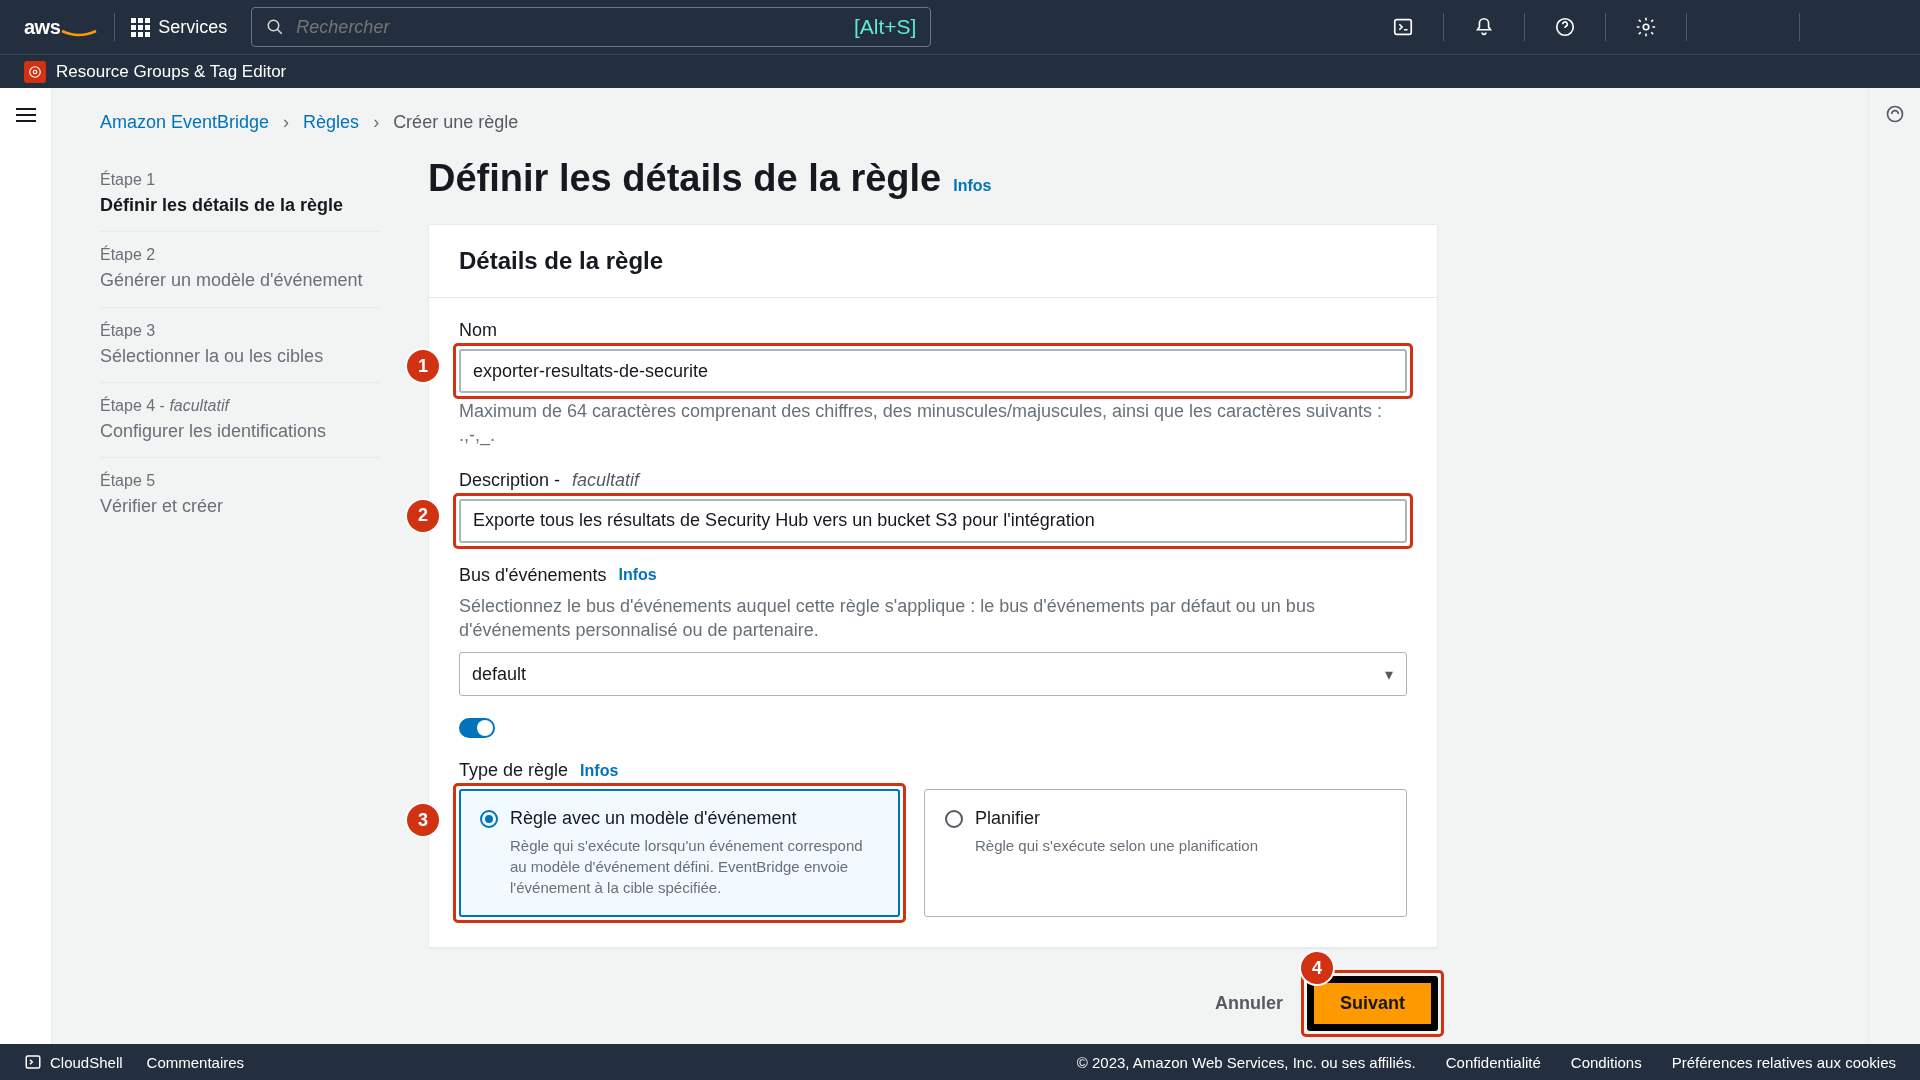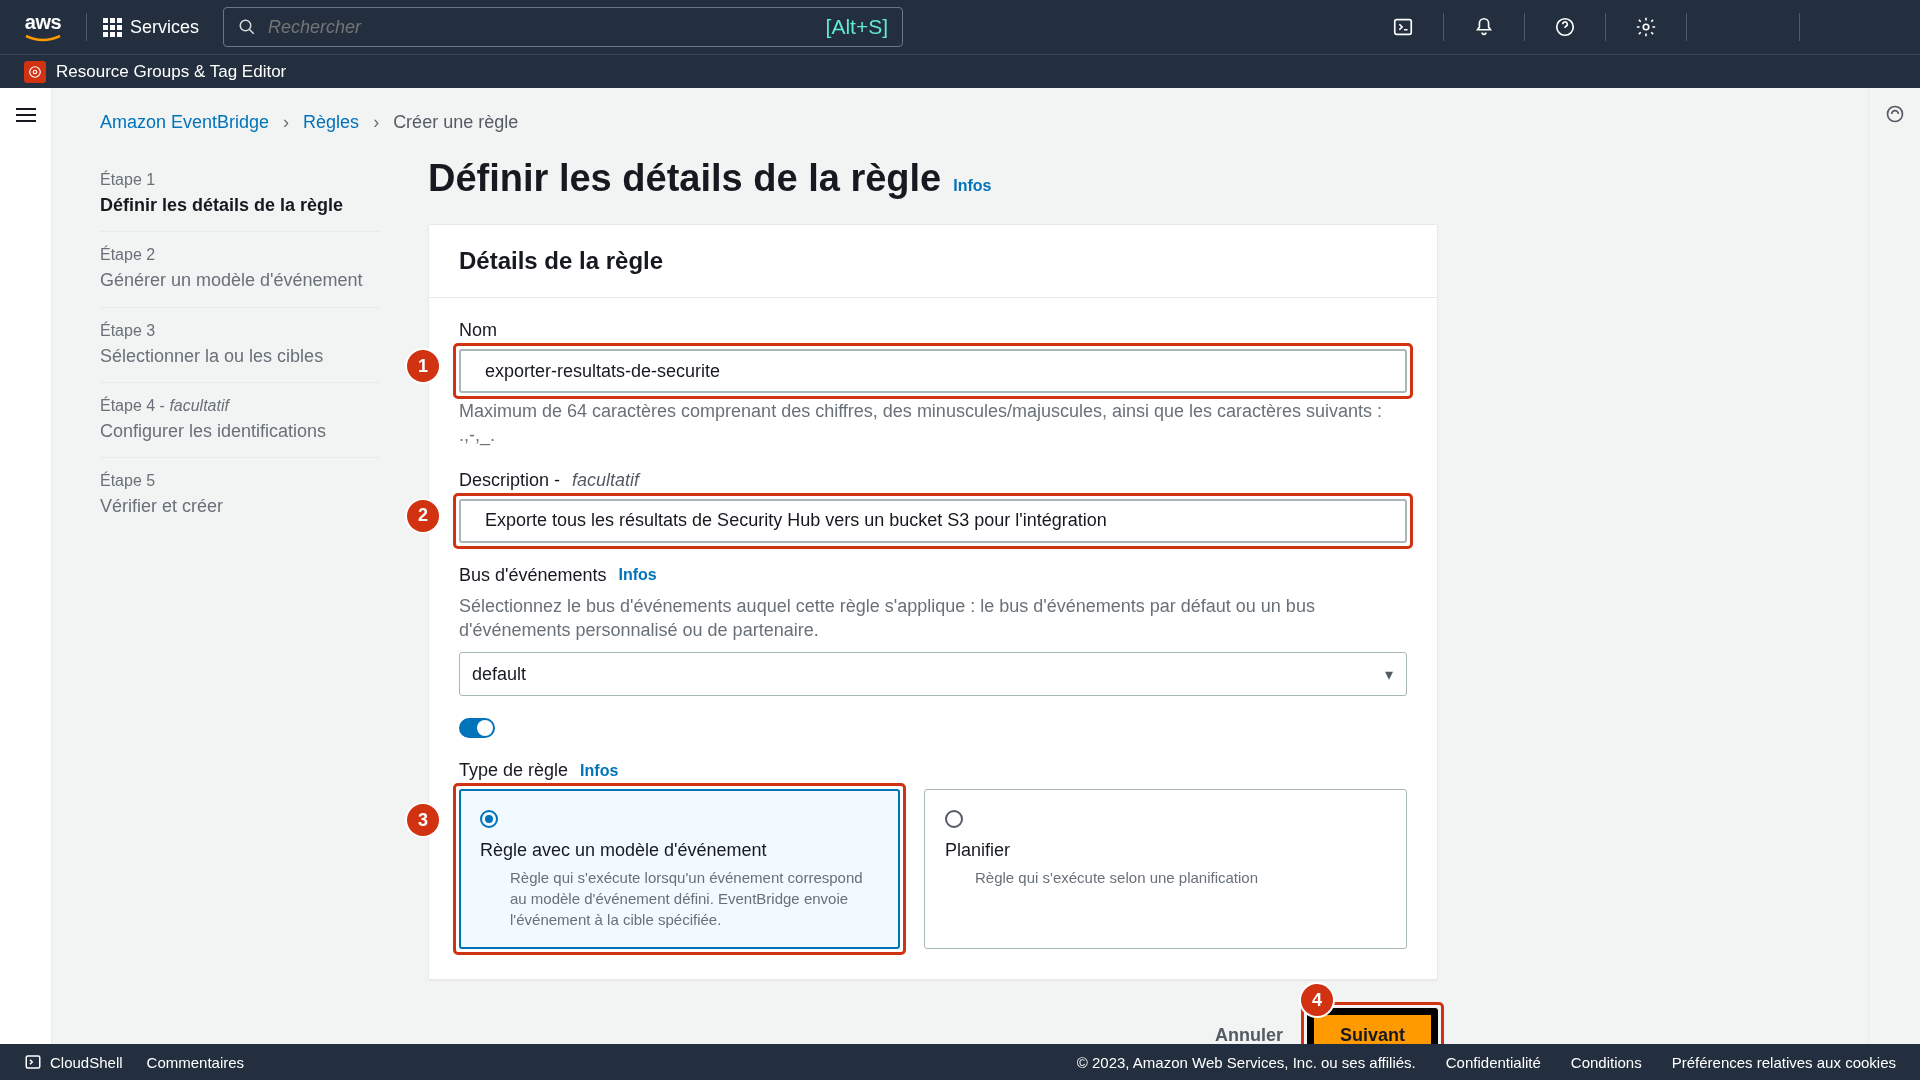--- a/index.html
+++ b/index.html
@@ -55,34 +55,34 @@
 
 .card { background: #fff; border: 1px solid #e9e9e9; border-radius: 2px; box-shadow: 0 1px 1px rgba(0,0,0,0.05); }
 .card-header { padding: 22px 30px; border-bottom: 1px solid #e9e9e9; }
 .card-header h2 { font-size: 24px; font-weight: 700; color: #16191f; }
 .card-body { padding: 22px 30px 30px; }
 
 .field { margin-bottom: 22px; position: relative; }
 .field-label { font-size: 18px; color: #16191f; margin-bottom: 8px; display: flex; align-items: center; gap: 12px; }
 .field-label .optional { font-style: italic; color: #545b64; }
 .field-help { font-size: 18px; color: #687078; margin-top: 6px; line-height: 1.35; }
-.text-input { width: 100%; height: 44px; border: 2px solid #aab7b8; border-radius: 3px; padding: 0 24px; font-size: 18px; color: #16191f; outline: none; }
+.text-input { width: 100%; height: 44px; border: 2px solid #aab7b8; border-radius: 3px; padding: 0 12px; font-size: 18px; color: #16191f; outline: none; }
 .select-wrap { position: relative; }
 .select-wrap select { width: 100%; height: 44px; border: 1px solid #aab7b8; border-radius: 3px; padding: 0 12px; font-size: 18px; color: #16191f; background: #fff; appearance: none; outline: none; }
 .select-caret { position: absolute; right: 14px; top: 50%; transform: translateY(-50%); pointer-events: none; color: #545b64; }
 
 .toggle-row { display: flex; align-items: center; gap: 14px; margin-bottom: 22px; }
 .toggle { width: 36px; height: 20px; background: #0073bb; border-radius: 10px; position: relative; cursor: pointer; }
 .toggle .knob { position: absolute; right: 2px; top: 2px; width: 16px; height: 16px; background: #fff; border-radius: 50%; }
 .toggle-label { font-size: 18px; color: #16191f; }
 
 .radio-row { display: flex; gap: 24px; }
 .radio-card { flex: 1; border: 1px solid #aab7b8; border-radius: 3px; padding: 18px 20px; cursor: pointer; background: #fff; }
 .radio-card.selected { border: 2px solid #0073bb; background: #f1faff; padding: 17px 19px; }
-.radio-head { display: flex; align-items: flex-start; gap: 12px; flex-direction: column; }
+.radio-head { display: flex; align-items: flex-start; gap: 12px; }
 .radio-dot { width: 18px; height: 18px; border: 2px solid #545b64; border-radius: 50%; flex-shrink: 0; margin-top: 2px; position: relative; }
 .radio-card.selected .radio-dot { border-color: #0073bb; }
 .radio-card.selected .radio-dot::after { content: ''; position: absolute; inset: 3px; background: #0073bb; border-radius: 50%; }
 .radio-title { font-size: 18px; color: #16191f; }
 .radio-desc { font-size: 15px; color: #687078; margin-top: 6px; margin-left: 30px; line-height: 1.4; }
 
 .actions { display: flex; justify-content: flex-end; gap: 20px; margin-top: 28px; align-items: center; position: relative; }
 .btn-link { color: #545b64; font-size: 18px; font-weight: 700; background: none; border: none; cursor: pointer; padding: 10px 4px; }
 .btn-primary { background: #ff9900; border: 7px solid #000000; color: #16191f; font-size: 18px; font-weight: 700; padding: 10px 26px; border-radius: 3px; cursor: pointer; }
 
@@ -96,21 +96,21 @@
 .cloudshell { display: flex; align-items: center; gap: 8px; cursor: pointer; }
 .footer-spacer { flex: 1; }
 .footer-right { display: flex; align-items: center; gap: 30px; }
 .footer-right span, .footer-right a { color: #fff; }
 .footer-link { cursor: pointer; }
 </style>
 </head>
 <body>
 
 <div class="topnav">
-  <div style="display:flex;flex-direction:column;align-items:center;margin-right:8px;">
+  <div style="display:flex;align-items:flex-end;">
     <span style="color:#fff;font-weight:700;font-size:20px;letter-spacing:-0.5px;">aws</span>
     <svg width="38" height="10" viewBox="0 0 38 10">
         <path d="M2 2 Q19 10 36 2" stroke="#ff9900" stroke-width="2.5" fill="none"></path>
       </svg>
   </div>
   <div class="nav-divider"></div>
   <div class="services-btn">
     <span class="grid-icon">
         <span></span>
         <span></span>

